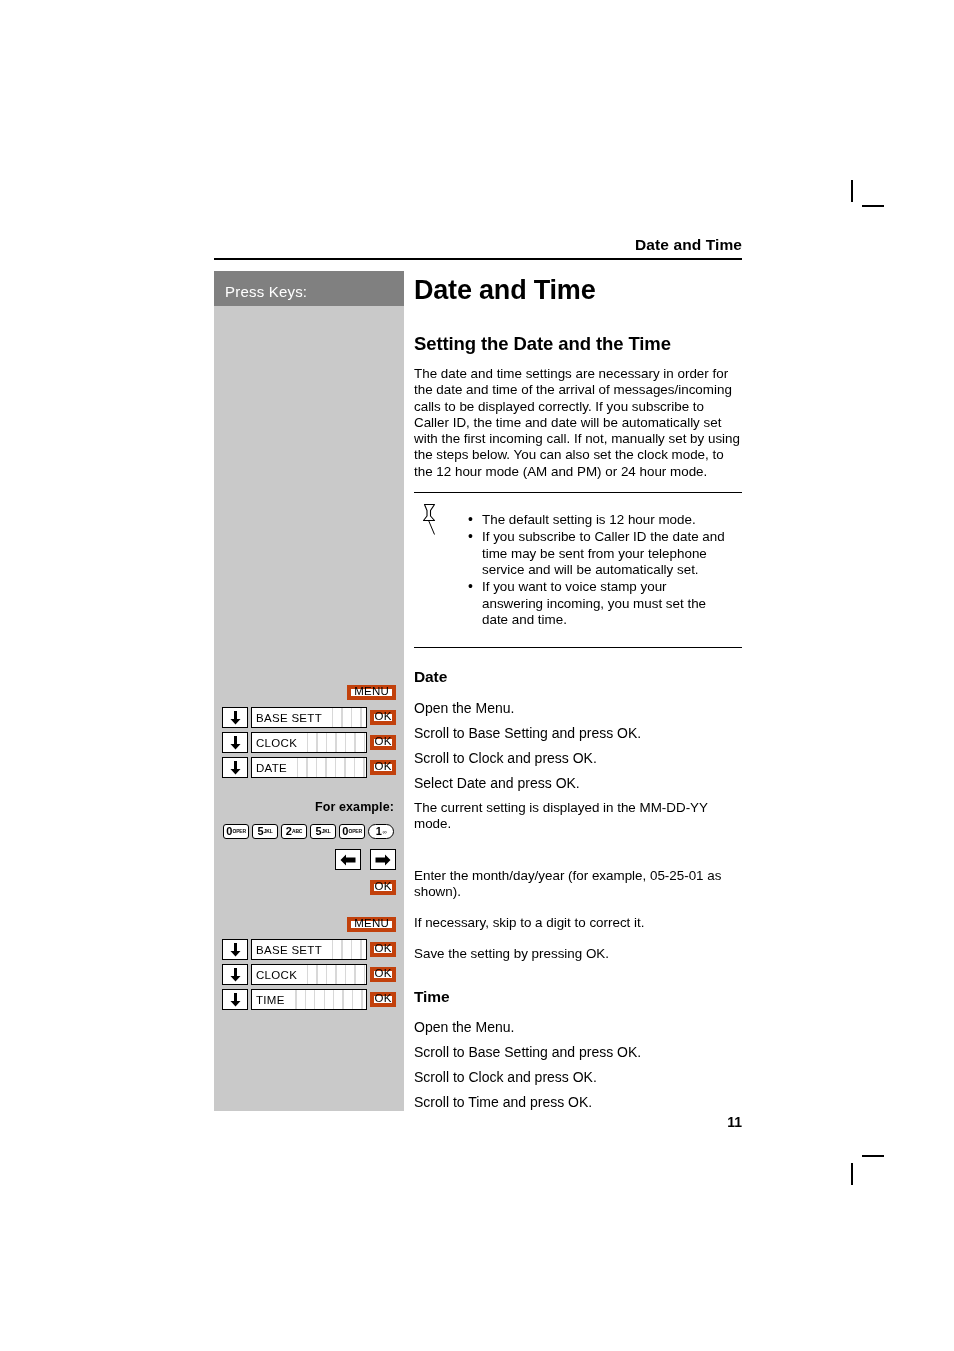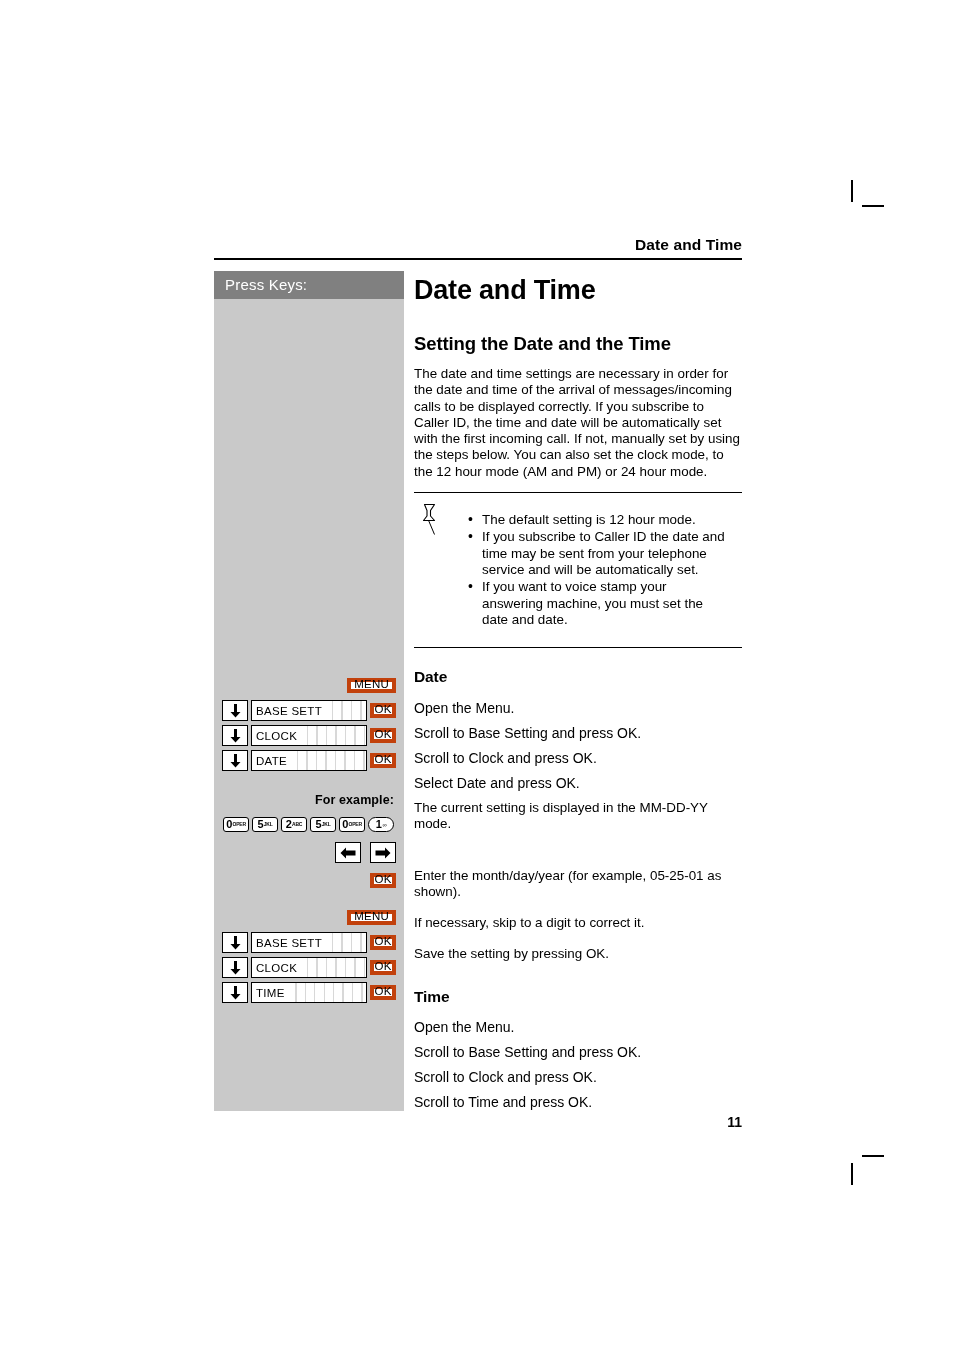--- a/index.html
+++ b/index.html
@@ -51,21 +51,21 @@
     width: 190px;
     flex: 0 0 190px;
     background: #c9c9c9;
     min-height: 840px;
     position: relative;
   }
   .keycol-head {
     background: #808080;
     color: #ffffff;
     font-size: 15px;
-    padding: 5px 0 6px 11px;
+    padding: 12px 0 6px 11px;
     letter-spacing: .2px;
   }
   .keycol-body { padding: 0 8px 0 8px; }
 
   .spacer-1 { height: 376px; }
   .spacer-2 { height: 19px; }
   .spacer-3 { height: 10px; }
   .spacer-4 { height: 10px; }
   .spacer-5 { height: 18px; }
   .spacer-6 { height: 66px; }
@@ -467,21 +467,21 @@
           <svg width="22" height="34" viewBox="0 0 22 34" aria-hidden="true">
             <g stroke="#000" stroke-width="1.1" fill="none" stroke-linejoin="round">
               <path d="M4.5 2.5 L14.5 2.5 L10.5 8.5 L10.5 14 L14.5 18.5 L3.5 18.5 L7 14 L7 8.5 Z"></path>
               <line x1="8.6" y1="18.5" x2="14.5" y2="32.5" stroke-width="1"></line>
             </g>
           </svg>
         </div>
         <ul class="note-list">
           <li>The default setting is 12 hour mode.</li>
           <li>If you subscribe to Caller ID the date and time may be sent from your telephone service and will be automatically set.</li>
-          <li>If you want to voice stamp your answering machine, you must set the date and date.</li>
+          <li>If you want to voice stamp your answering incoming, you must set the date and time.</li>
         </ul>
       </div>
 
       <h3 class="doc-h3 sec-head-date">Date</h3>
 
       <div class="instr">Open the Menu.</div>
       <div class="instr">Scroll to Base Setting and press OK.</div>
       <div class="instr">Scroll to Clock and press OK.</div>
       <div class="instr">Select Date and press OK.</div>
 

